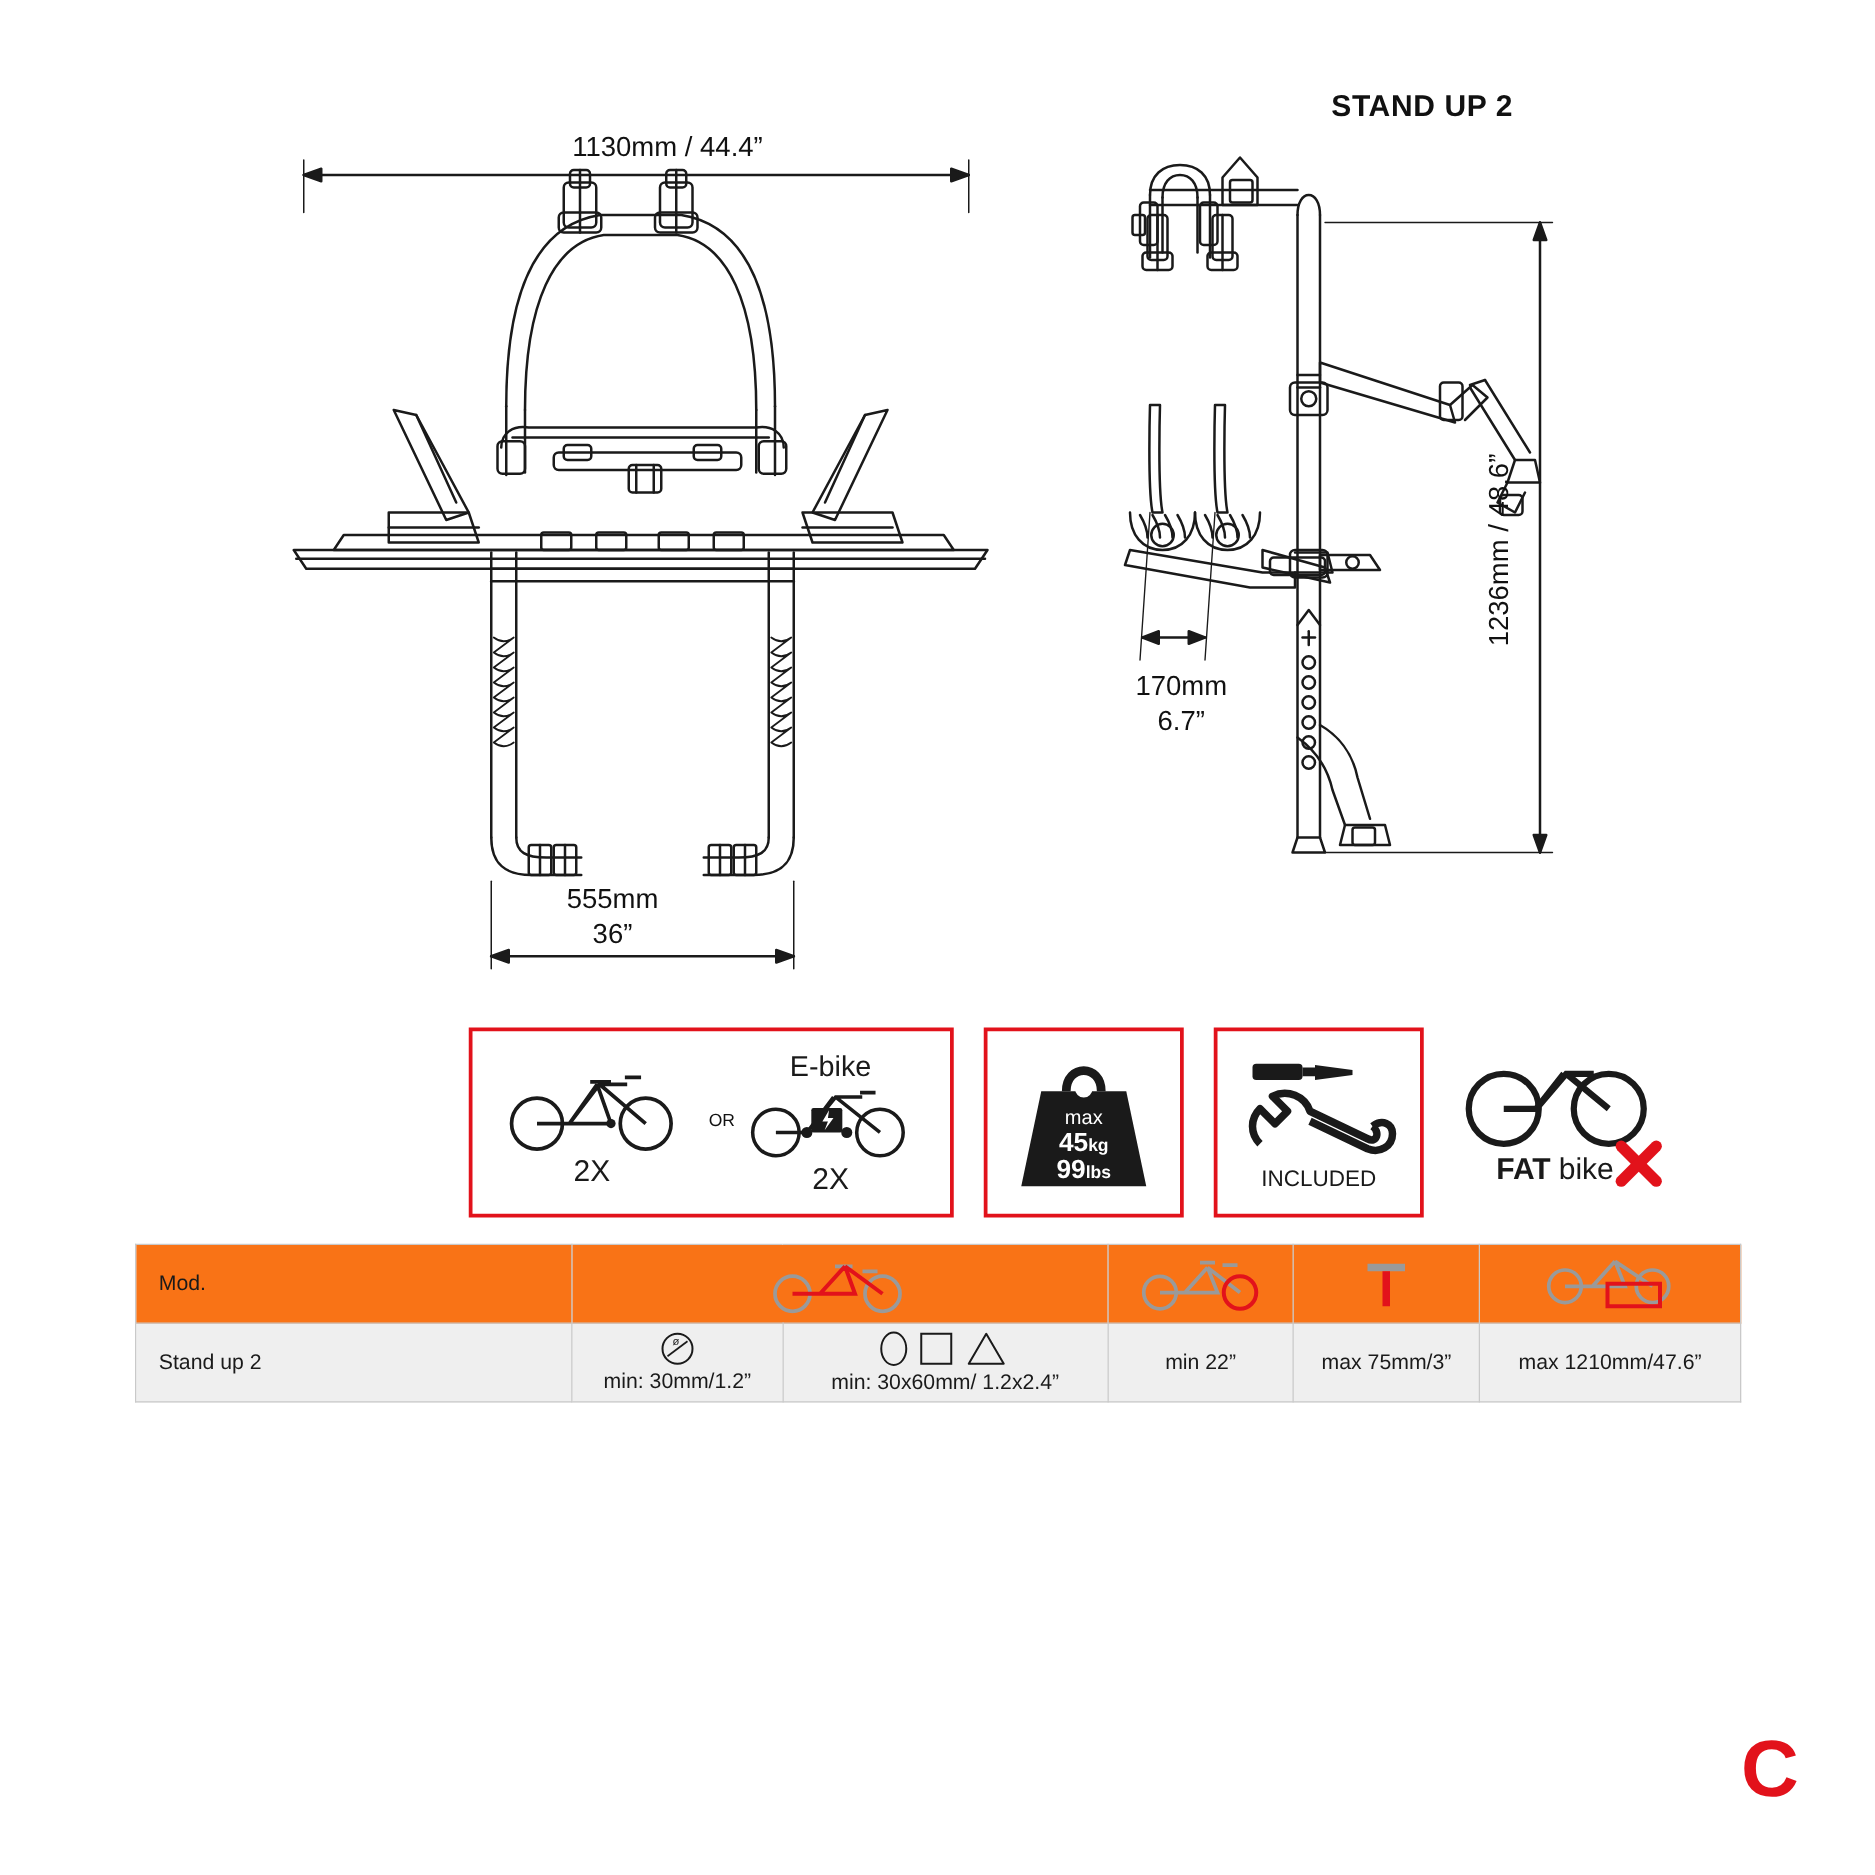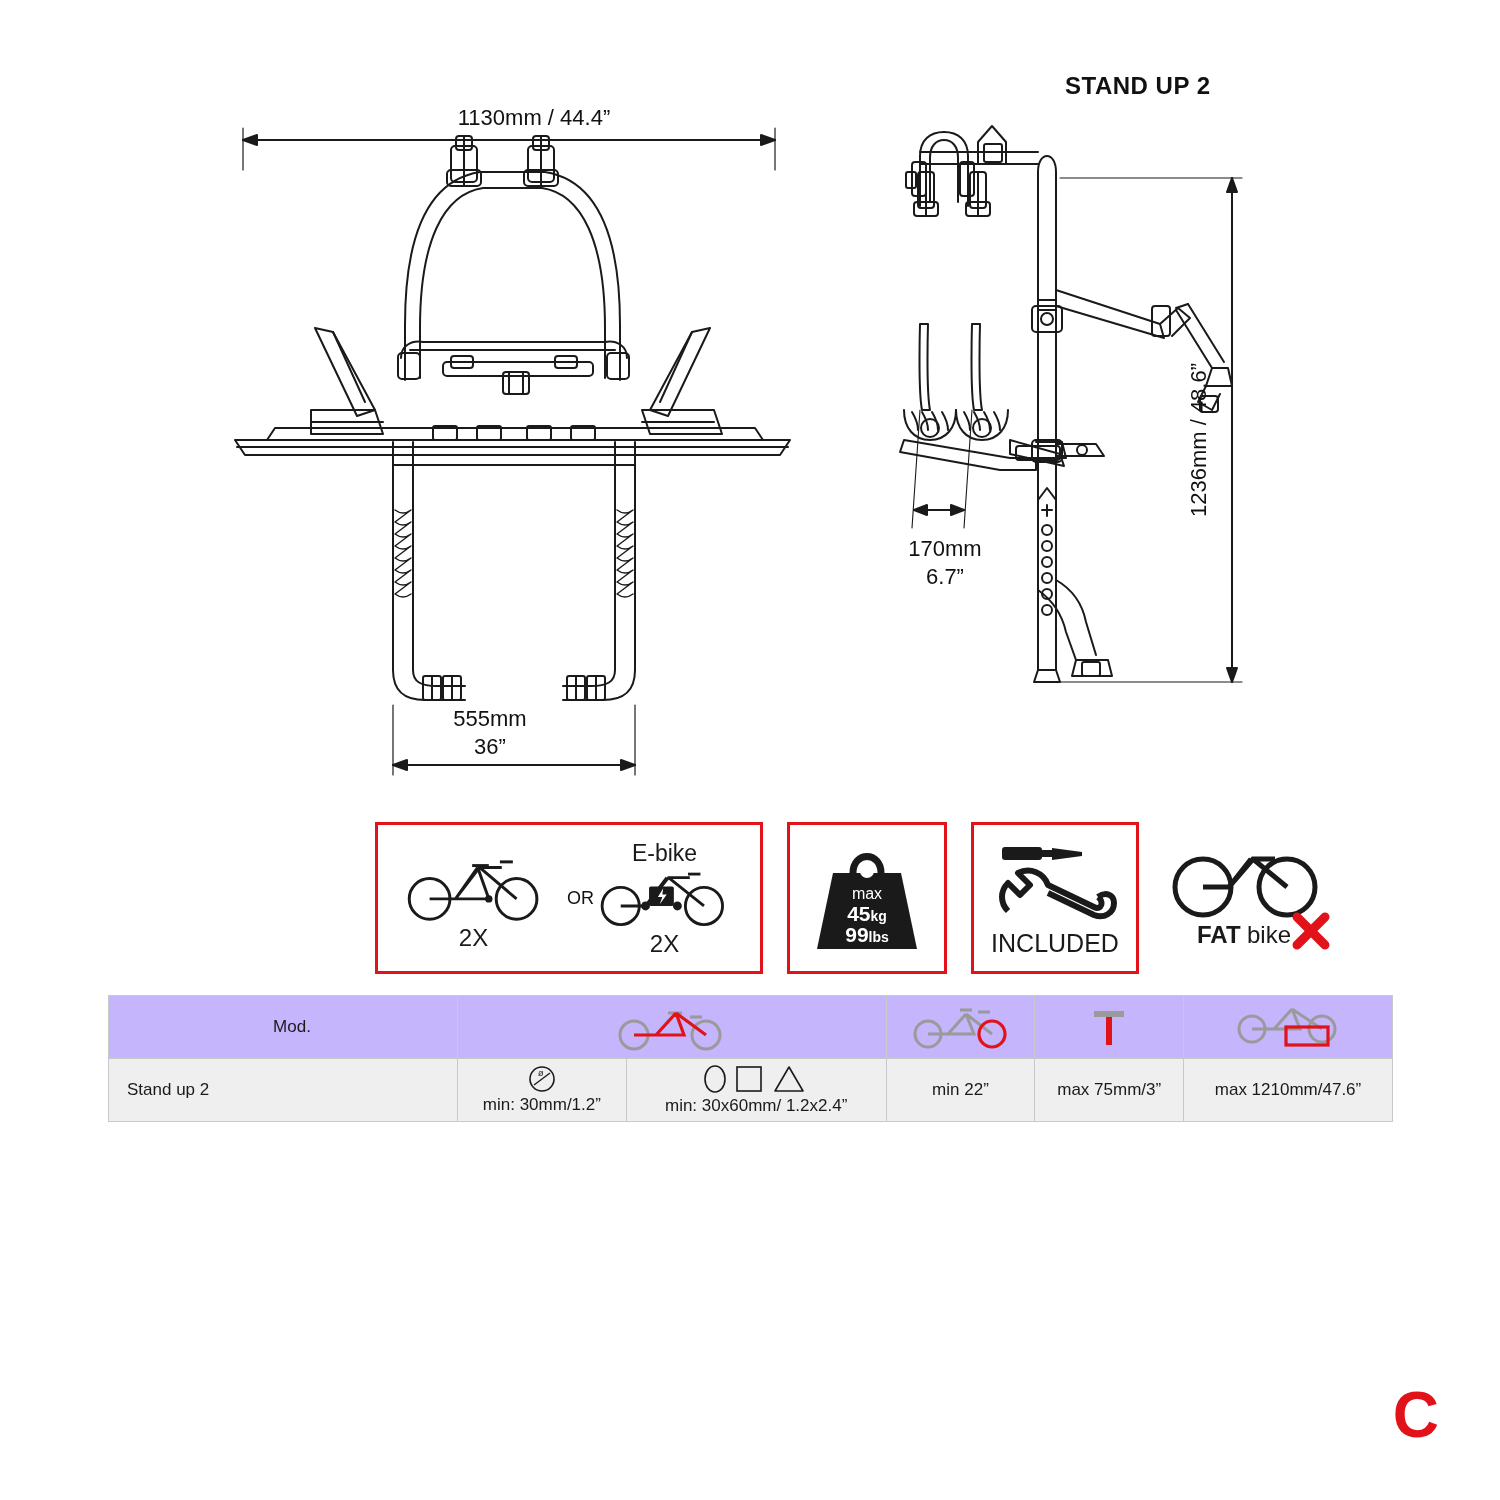--- a/index.html
+++ b/index.html
@@ -112,37 +112,37 @@
   .cell-top-label {
     font-size: 23px;
     margin-bottom: 0px;
   }
   .or-badge {
     position: absolute;
     left: 187px;
     top: 64px;
     background: #fff;
     padding: 2px 5px;
-    font-size: 18px;
+    font-size: 14px;
     z-index: 5;
     color: #111;
   }
   .weight-box {
     width: 160px;
     height: 152px;
     flex-direction: column;
   }
   .tools-box {
     width: 168px;
     height: 152px;
     flex-direction: column;
     justify-content: center;
   }
   .tools-label {
-    font-size: 25px;
+    font-size: 18px;
     margin-top: 6px;
   }
   .fat-bike {
     width: 168px;
     height: 152px;
     display: flex;
     align-items: center;
     justify-content: center;
   }
 
@@ -155,21 +155,21 @@
     border-collapse: collapse;
     font-size: 17px;
   }
   .spec-table td {
     border: 1px solid #c9c9c9;
     text-align: center;
     vertical-align: middle;
     padding: 0;
     height: 56px;
   }
-  .spec-table tr.head td { height: 62px; background: #c4b5fd; text-align: center; }
+  .spec-table tr.head td { height: 62px; background: #f97316; }
   .spec-table tr.body td { height: 62px; background: #efefef; }
   .spec-table td.label {
     text-align: left;
     padding-left: 18px;
     width: 330px;
   }
   .icon-cell svg { display: block; margin: 0 auto; }
 
   
   .logo {

